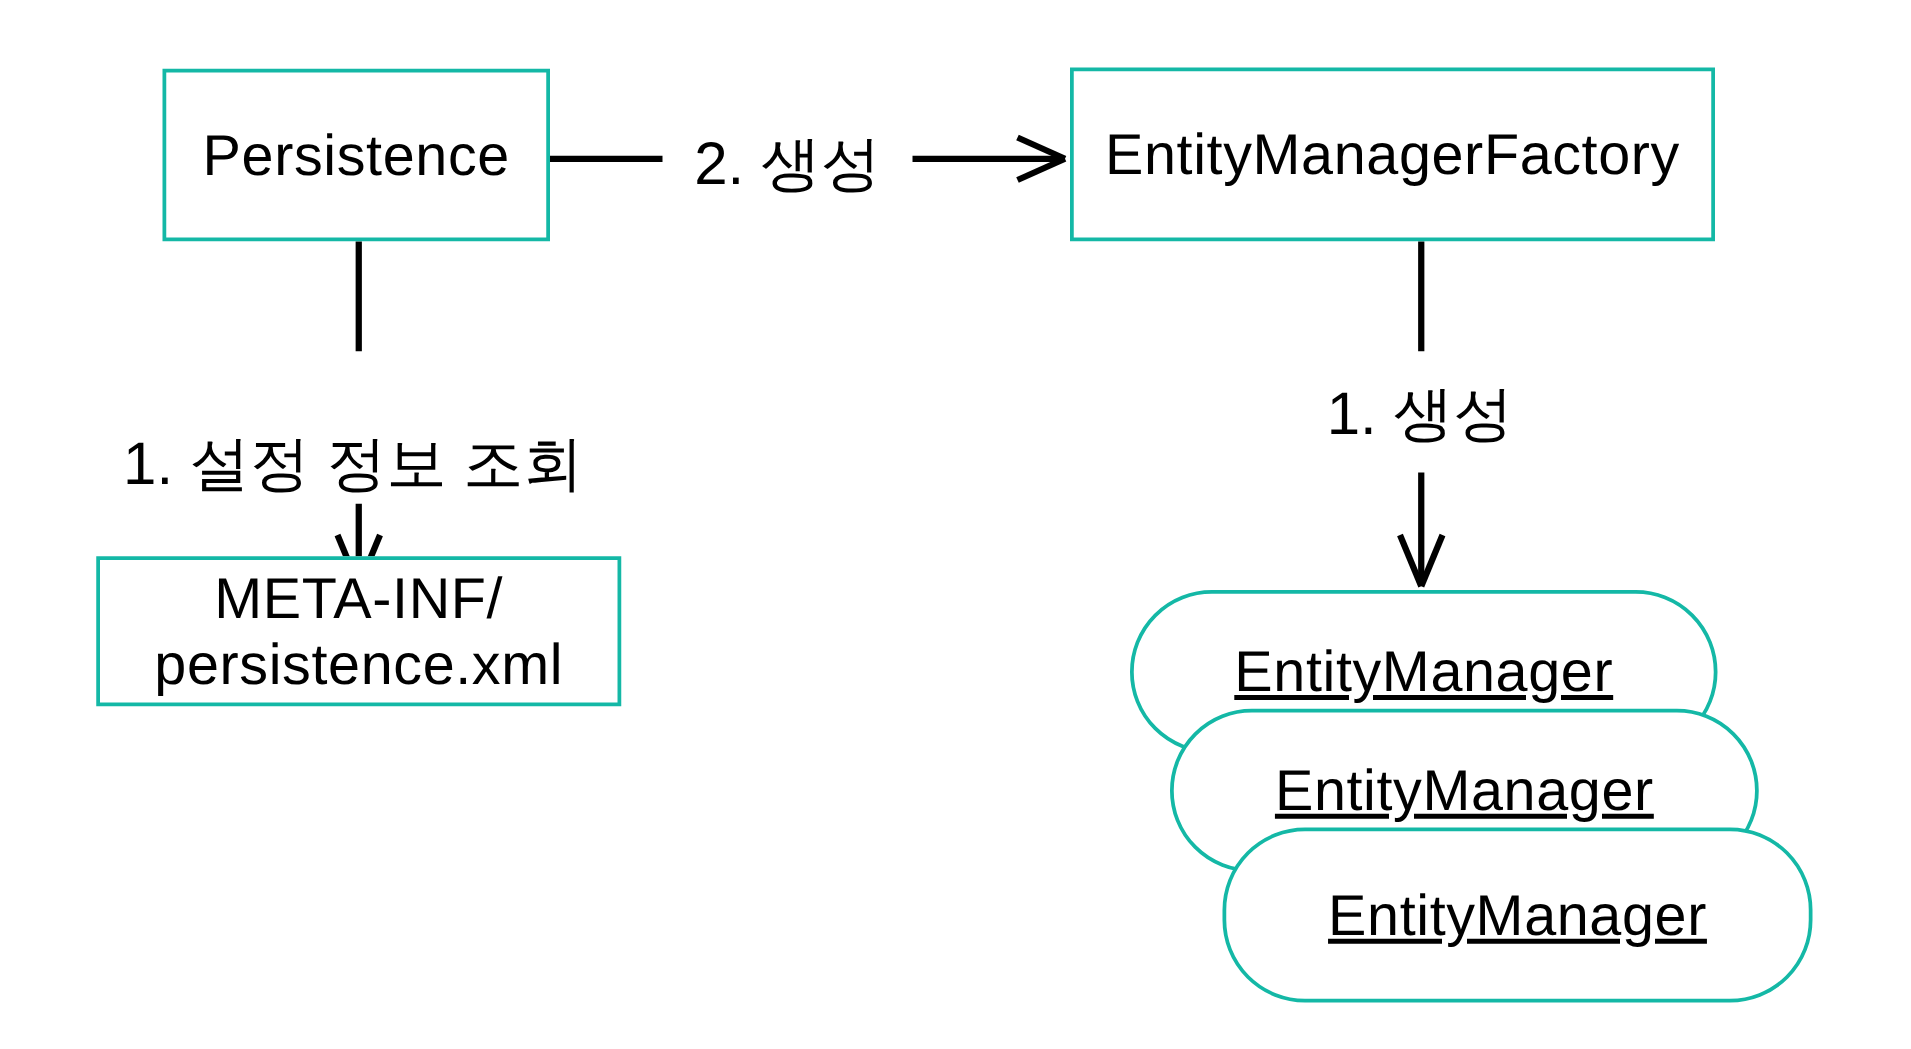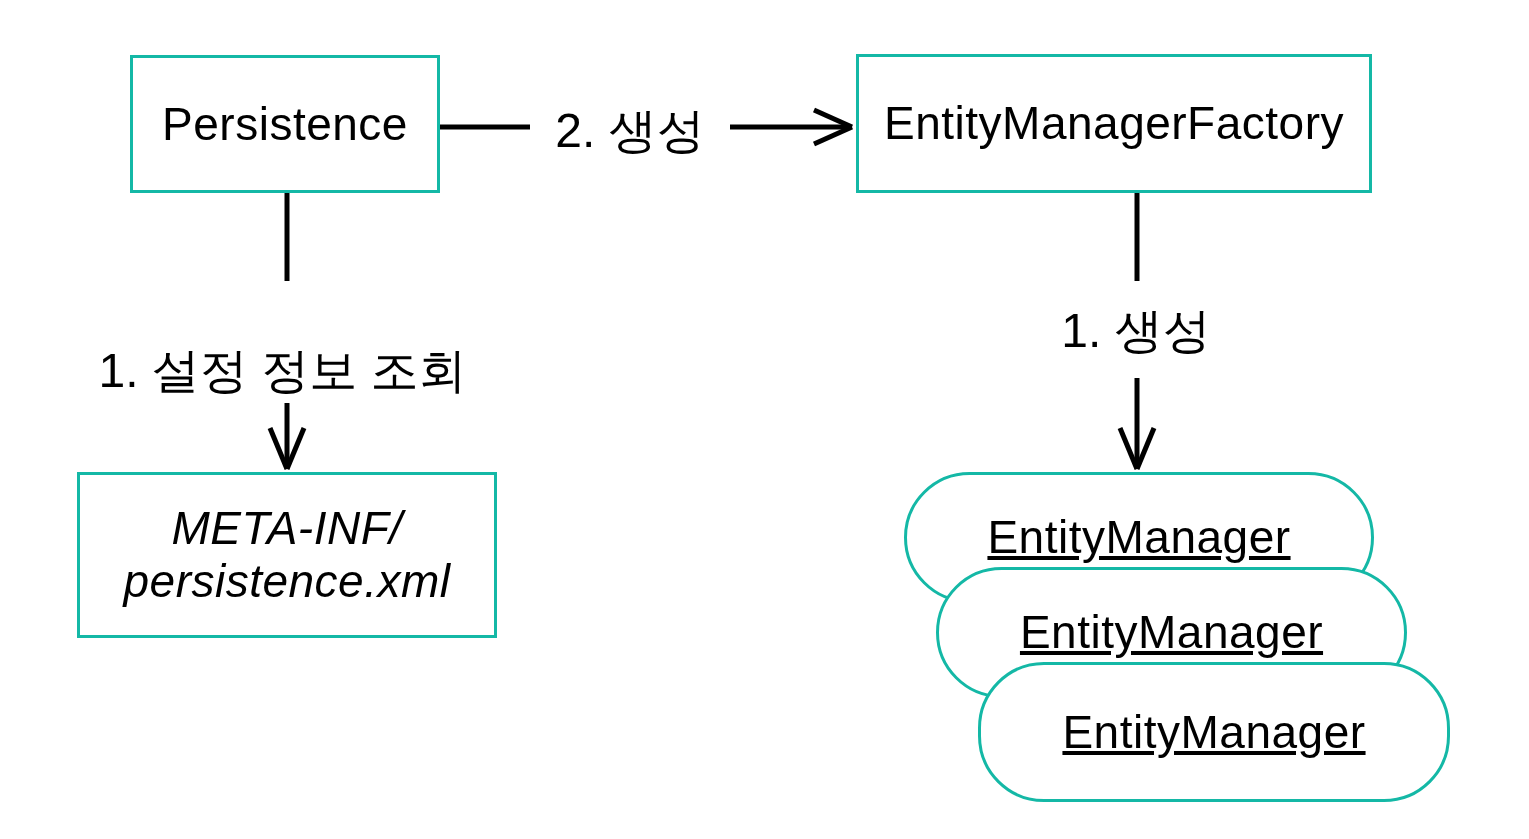--- a/index.html
+++ b/index.html
@@ -36,21 +36,21 @@
     font-weight: 300;
     letter-spacing: 0.5px;
     line-height: 1.15;
     box-sizing: border-box;
   }
   .node.rect { border-radius: 0; }
   .node.pill { border-radius: 66px; text-decoration: underline; }
 
   #node-persistence        { left: 130px; top: 55px;  width: 310px; height: 138px; }
   #node-emf                { left: 856px; top: 54px;  width: 516px; height: 139px; }
-  #node-persistence-xml    { left: 77px;  top: 472px; width: 420px; height: 166px; font-style: italic; }
+  #node-persistence-xml    { left: 77px;  top: 445px; width: 420px; height: 120px; }
 
   #node-entity-manager-1   { left: 904px; top: 472px; width: 470px; height: 131px; z-index: 1; }
   #node-entity-manager-2   { left: 936px; top: 567px; width: 471px; height: 131px; z-index: 2; }
   #node-entity-manager-3   { left: 978px; top: 662px; width: 472px; height: 140px; z-index: 3; }
 
   .edge-label {
     position: absolute;
     font-size: 48px;
     font-weight: 400;
     text-align: center;

